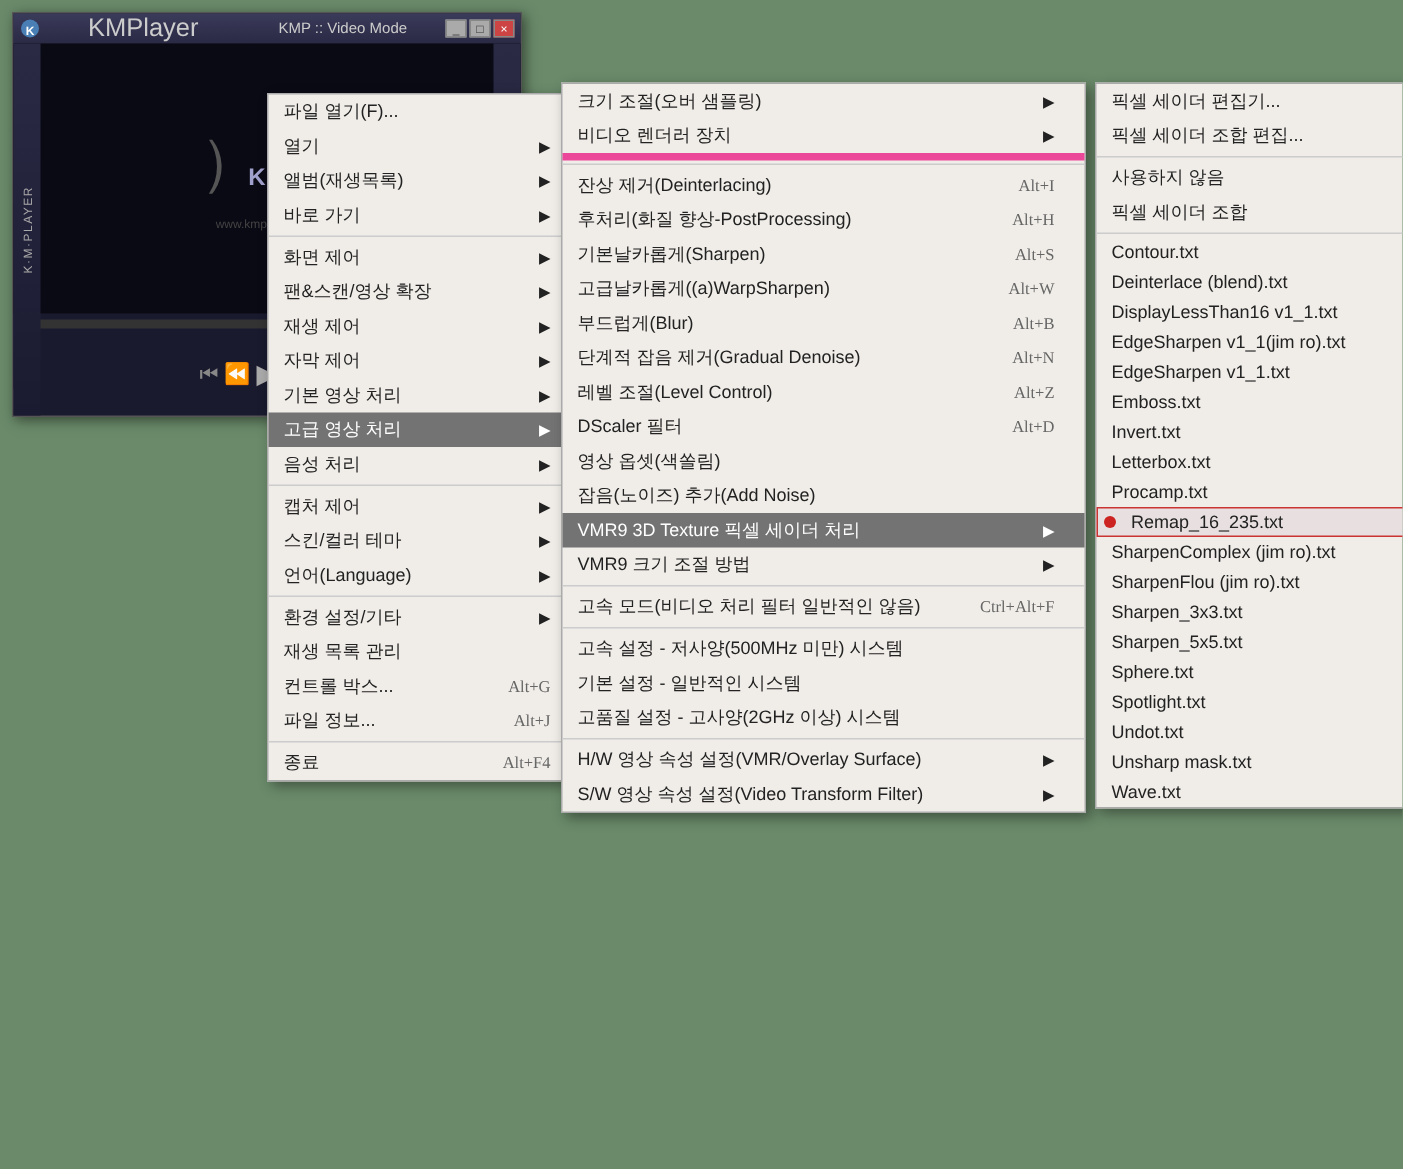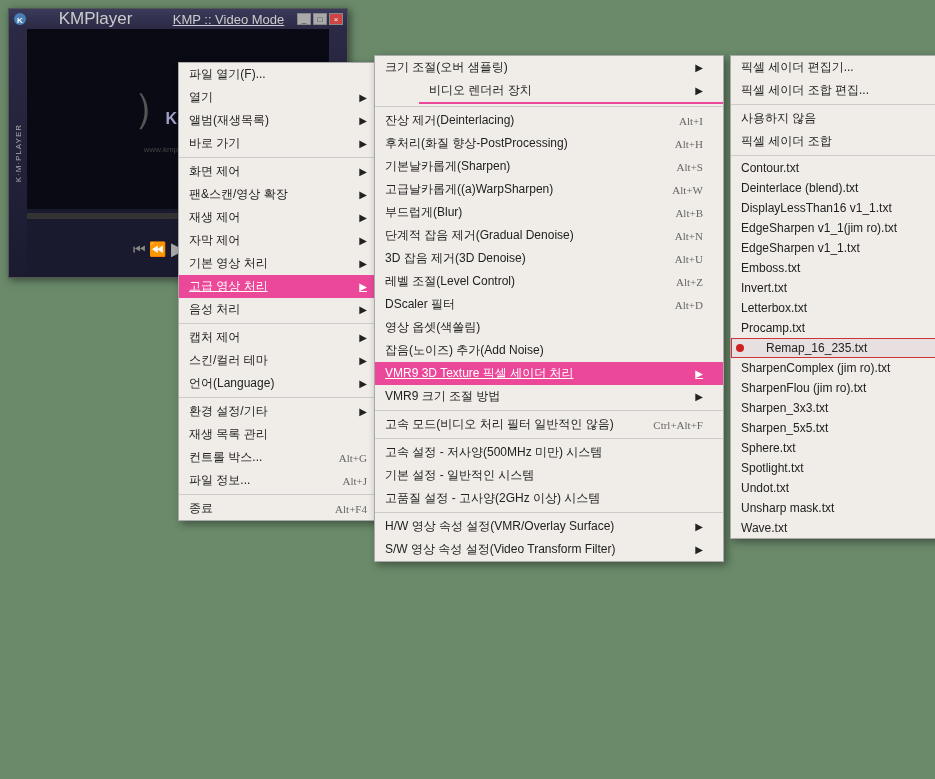--- a/index.html
+++ b/index.html
@@ -123,28 +123,26 @@
       display: flex;
       align-items: center;
       justify-content: space-between;
       cursor: pointer;
       white-space: nowrap;
       color: #222;
       position: relative;
     }
 
     .menu-item.highlighted {
-      background: #ec4899;
+      background: #737373;
       color: white;
-      text-decoration: underline;
     }
 
     .menu-item.separator-after {
-      border-bottom: 2px solid #ec4899;
-      margin-left: 44px;
+      border-bottom: 5px solid #ec4899;
     }
 
     .menu-arrow {
       font-size: 10px;
       margin-left: 10px;
     }
 
     .menu-shortcut {
       color: #666;
       font-size: 11px;
@@ -178,21 +176,21 @@
       background: #f0ede8;
       border: 1px solid #aaa;
       box-shadow: 3px 3px 8px rgba(0,0,0,0.4);
       min-width: 210px;
       z-index: 102;
     }
 
     .menu-item-left {
       display: flex;
       align-items: center;
-      gap: 20px;
+      gap: 8px;
     }
 
     .menu-bullet {
       width: 8px;
       height: 8px;
       border-radius: 50%;
       background: #cc2222;
       margin-right: 2px;
       display: inline-block;
       flex-shrink: 0;
@@ -203,21 +201,21 @@
 
 <div class="kmp-window">
   <div class="kmp-titlebar">
     <div class="kmp-titlebar-icon">
       <svg width="14" height="14" viewBox="0 0 14 14">
         <circle cx="7" cy="7" r="6" fill="#4a7fb5"></circle>
         <text x="7" y="11" text-anchor="middle" fill="white" font-size="8" font-weight="bold">K</text>
       </svg>
     </div>
     <span class="kmp-titlebar-text">KMPlayer</span>
-    <span style="color:#ccc;font-size:13px;flex:1;text-align:center;text-decoration:underline;">KMP :: Video Mode</span>
+    <span style="color:#ccc;font-size:10px;flex:1;text-align:center;">KMP :: Video Mode</span>
     <div class="kmp-window-controls">
       <div class="kmp-btn">_</div>
       <div class="kmp-btn">□</div>
       <div class="kmp-btn" style="background:#cc4444;color:white;">×</div>
     </div>
   </div>
   <div class="kmp-video-area">
     <div style="position:relative;width:90px;height:65px;">
       <span style="position:absolute;left:0;top:0;font-size:42px;color:#555;line-height:1;">）</span>
       <span style="position:absolute;right:0;top:0;font-size:42px;color:#555;line-height:1;transform:scaleX(-1);display:inline-block;">）</span>
@@ -355,24 +353,20 @@
   </div>
   <div class="menu-item">
     <span>부드럽게(Blur)</span>
     <span class="menu-shortcut">Alt+B</span>
   </div>
   <div class="menu-item">
     <span>단계적 잡음 제거(Gradual Denoise)</span>
     <span class="menu-shortcut">Alt+N</span>
   </div>
   <div class="menu-item">
-    <span>3D 잡음 제거(3D Denoise)</span>
-    <span class="menu-shortcut">Alt+U</span>
-  </div>
-  <div class="menu-item">
     <span>레벨 조절(Level Control)</span>
     <span class="menu-shortcut">Alt+Z</span>
   </div>
   <div class="menu-item">
     <span>DScaler 필터</span>
     <span class="menu-shortcut">Alt+D</span>
   </div>
   <div class="menu-item">
     <span>영상 옵셋(색쏠림)</span>
   </div>

